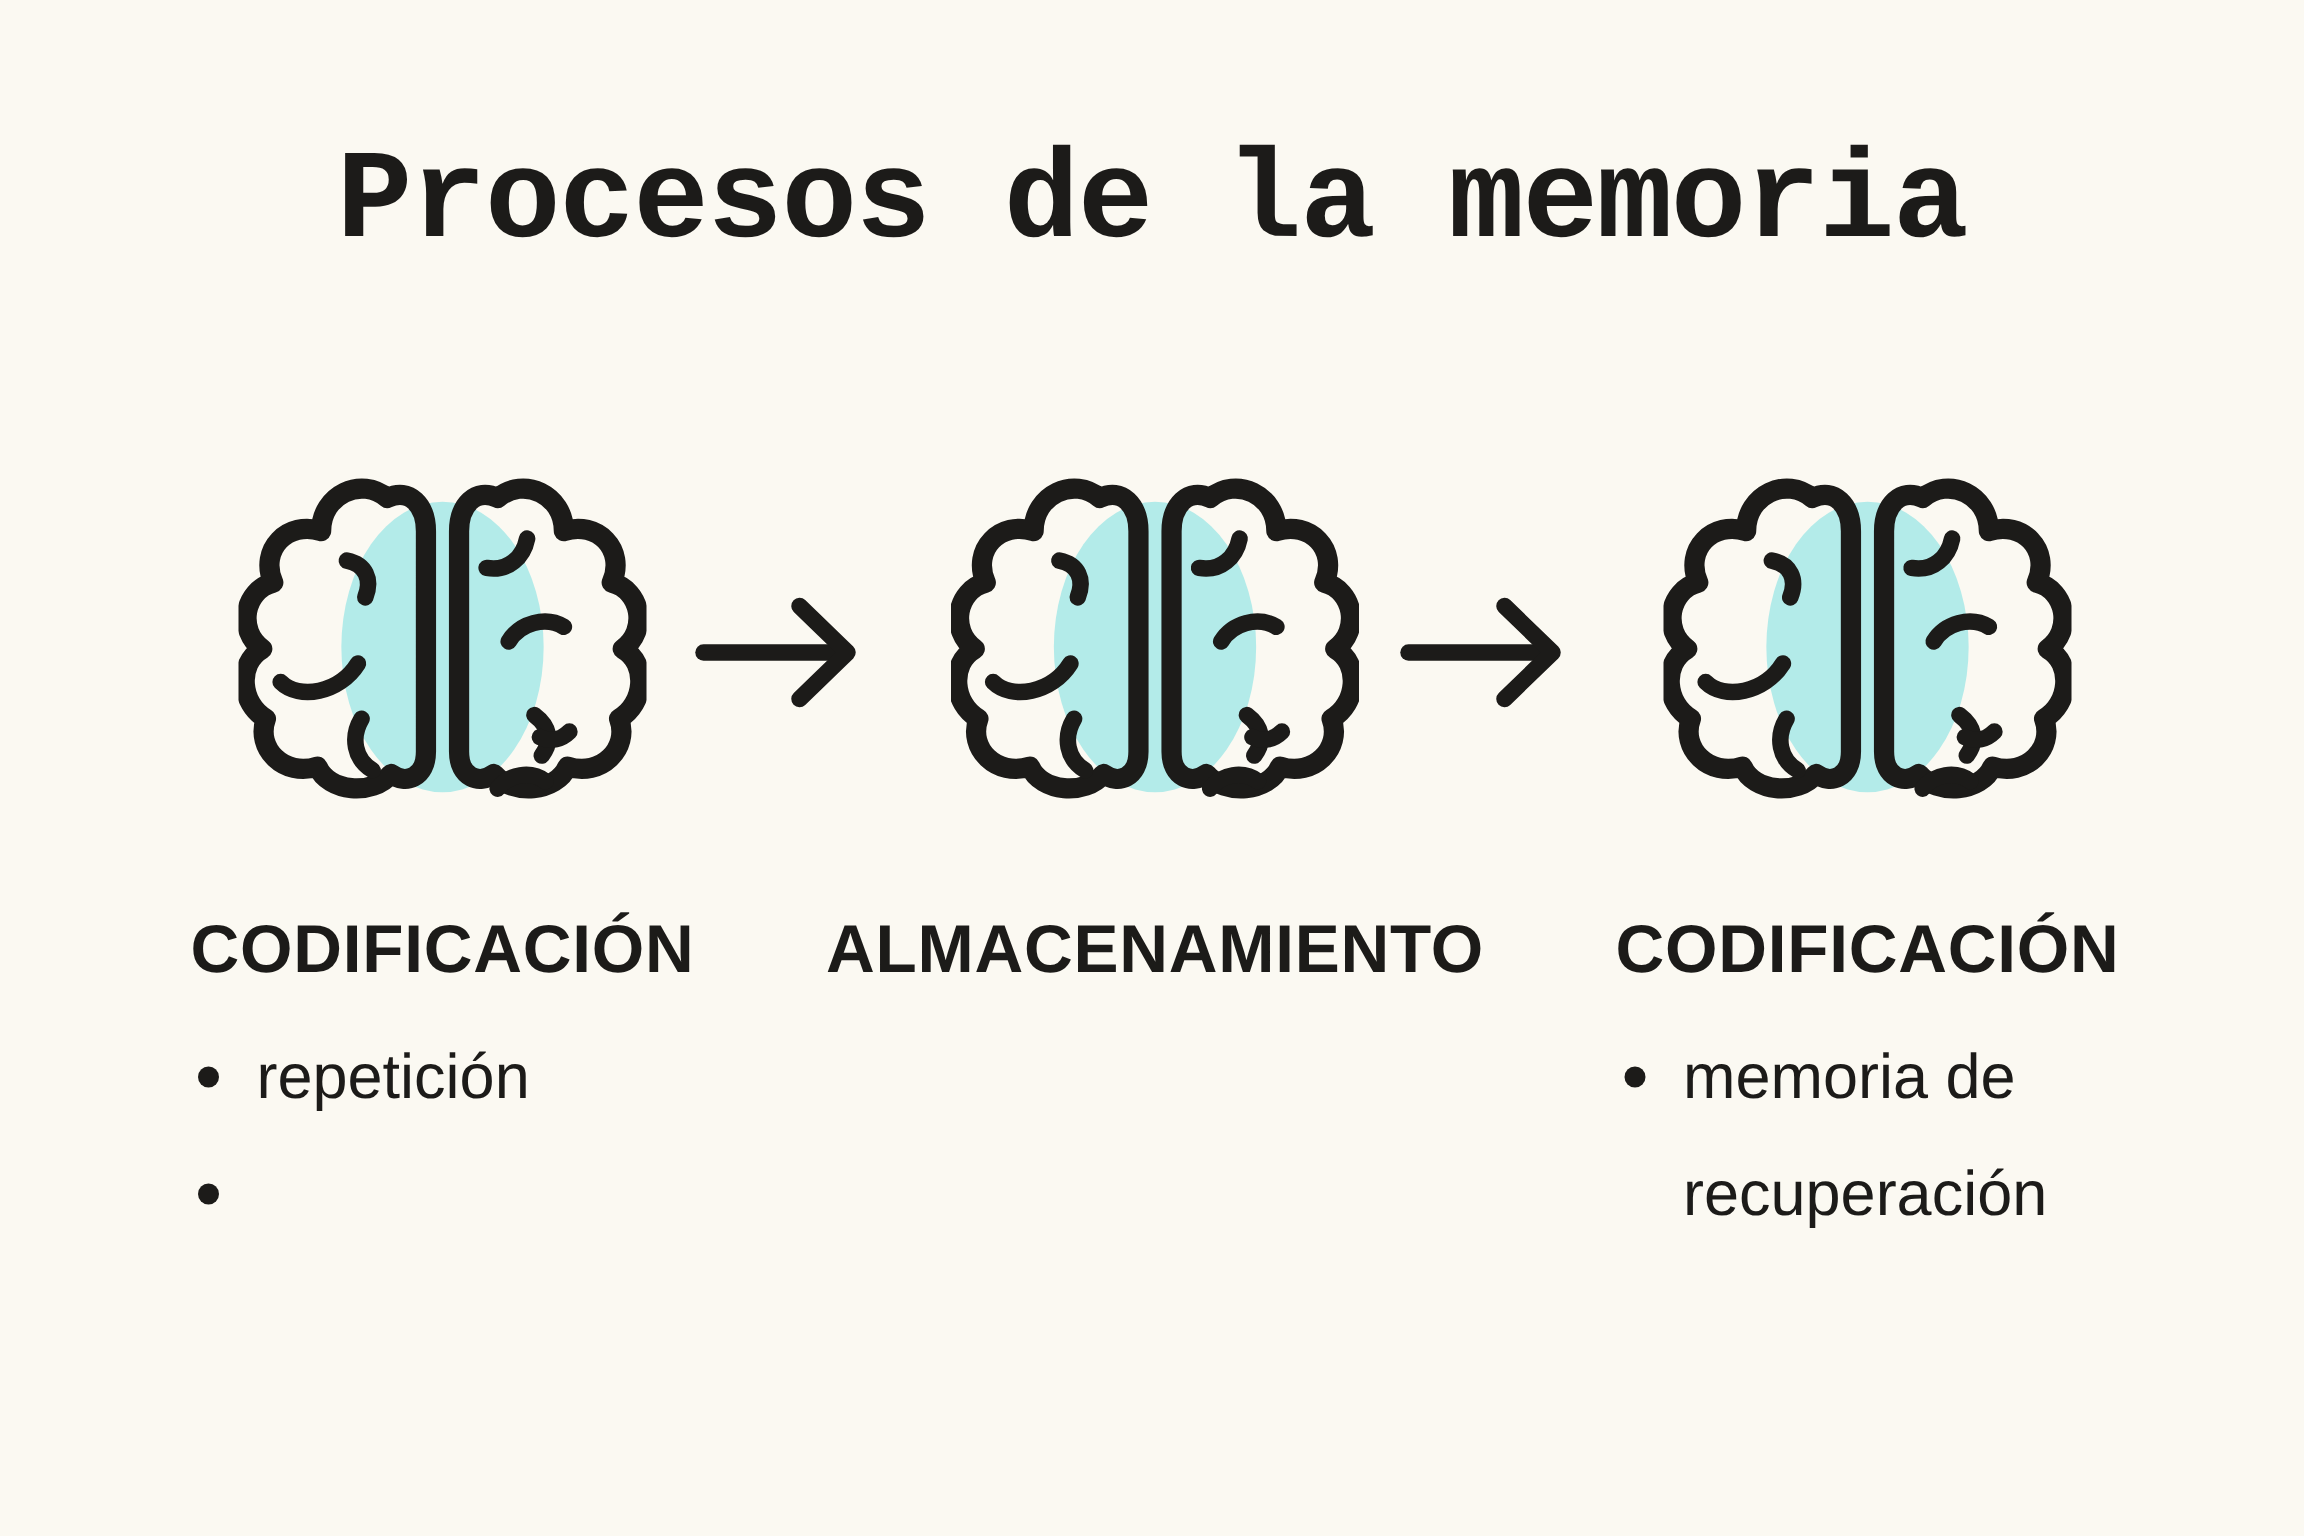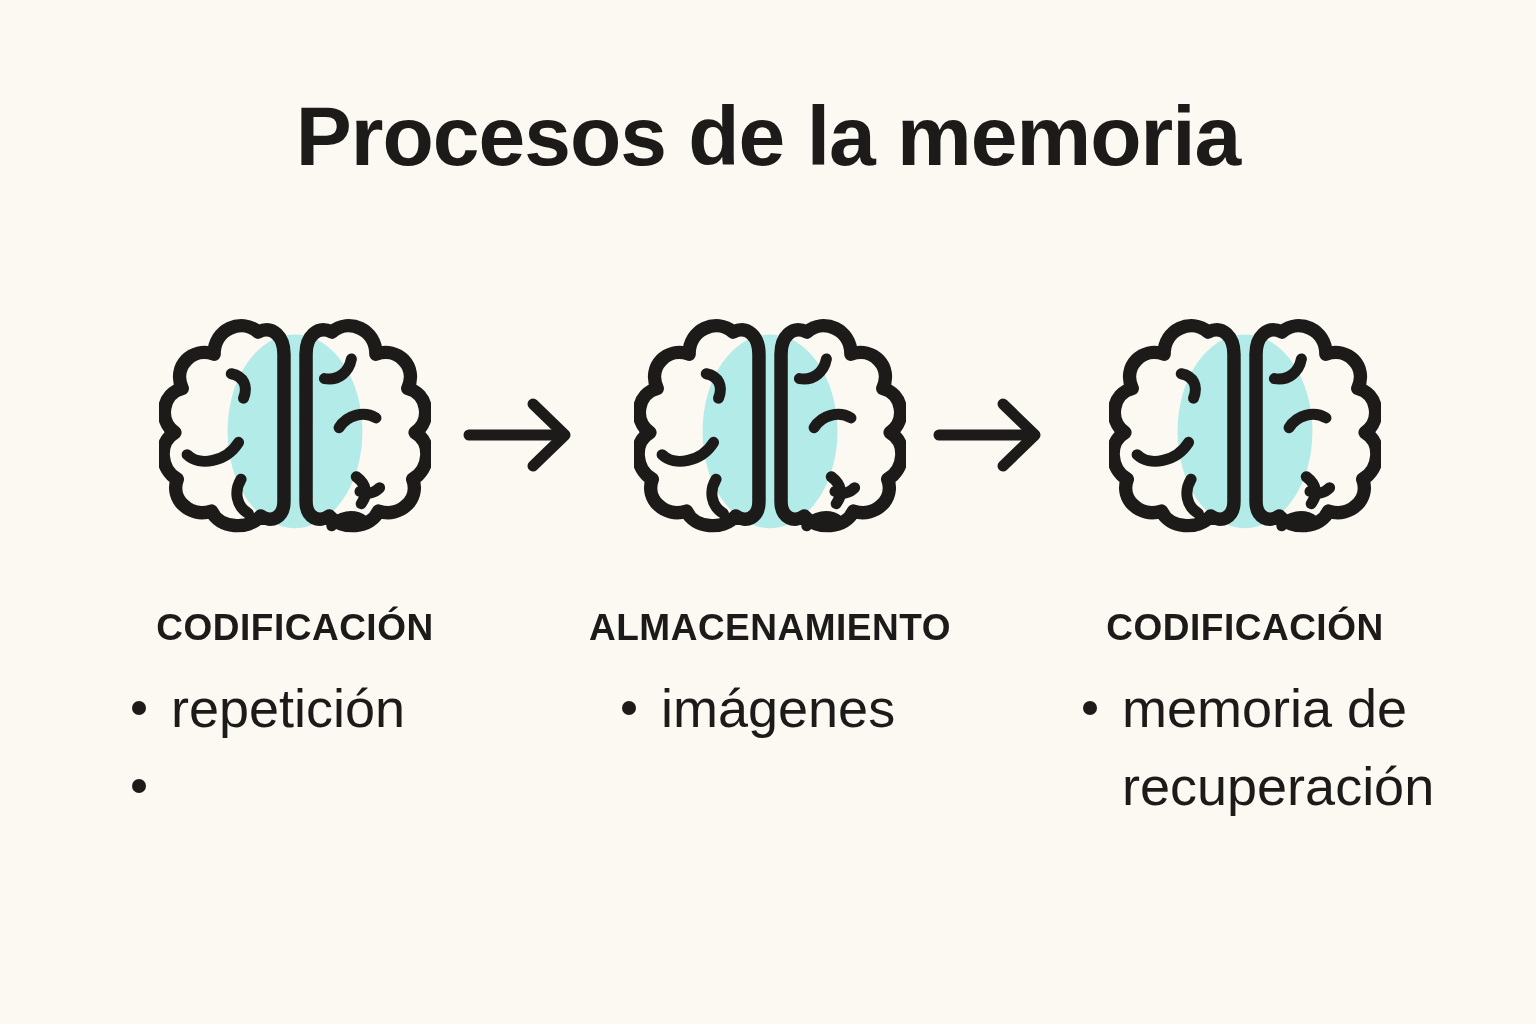--- a/index.html
+++ b/index.html
@@ -13,43 +13,44 @@
     background:var(--bg);
     font-family:"Liberation Sans","DejaVu Sans",sans-serif;
     color:var(--ink);
   }
   .canvas{position:relative;width:1536px;height:1024px;background:var(--bg);}
   .title{
     position:absolute;top:88px;left:0;width:100%;
     text-align:center;
     font-size:84px;font-weight:700;letter-spacing:-1px;
     color:var(--ink);
+    font-family:Liberation Mono, monospace;
   }
   .row{position:absolute;top:283px;left:0;width:1536px;height:600px;}
   .col{position:absolute;top:0;display:flex;flex-direction:column;align-items:center;}
   .col1{left:70px;width:450px;}
   .col2{left:520px;width:500px;}
   .col3{left:1015px;width:460px;}
   .brain{width:272px;height:282px;display:block;}
   .step-label{
     margin-top:42px;
-    font-size:37px;font-weight:700;letter-spacing:0.5px;
+    font-size:45px;font-weight:700;letter-spacing:0.5px;
     text-align:center;white-space:nowrap;
   }
   ul.bullets{
     list-style:none;
     margin-top:20px;
     align-self:flex-start;
   }
   .col1 ul.bullets{margin-left:62px;}
   .col2 ul.bullets{margin-left:102px;}
   .col3 ul.bullets{margin-left:68px;}
   ul.bullets li{
     display:flex;align-items:flex-start;
-    font-size:54px;font-weight:400;line-height:78px;
+    font-size:42px;font-weight:400;line-height:78px;
   }
   .dot{
     flex:0 0 auto;
     width:14px;height:14px;border-radius:50%;
     background:var(--ink);
     margin-top:32px;margin-right:25px;
   }
   .col3 .btext{max-width:310px;}
   .arrow{position:absolute;width:126px;height:90px;}
   .arrow1{left:461px;top:107px;}
@@ -113,26 +114,20 @@
           <path d="M22 140 C32 150 54 146 64 130"></path>
           <path d="M66 160 C60 170 62 182 72 188"></path>
           <path d="M156 62 C154 72 146 80 134 78"></path>
           <path d="M146 118 C152 108 166 104 176 110"></path>
           <path d="M160 158 C168 164 170 172 164 180"></path>
           <path d="M163 170 C169 173 175 171 179 167"></path>
           <path d="M140 198 C146 190 158 188 166 194"></path>
         </g>
       </svg>
       <div class="step-label">ALMACENAMIENTO</div>
-      <ul class="bullets">
-        <li>
-          <span class="dot"></span>
-          <span class="btext">imágenes</span>
-        </li>
-      </ul>
     </section>
 
     <svg class="arrow arrow2" viewBox="0 0 126 90" aria-hidden="true">
       <g fill="none" stroke="#1c1b19" stroke-width="11" stroke-linecap="round" stroke-linejoin="round">
         <line x1="8" y1="45" x2="98" y2="45"></line>
         <polyline points="72,14 104,45 72,76"></polyline>
       </g>
     </svg>
 
     <section class="col col3">

